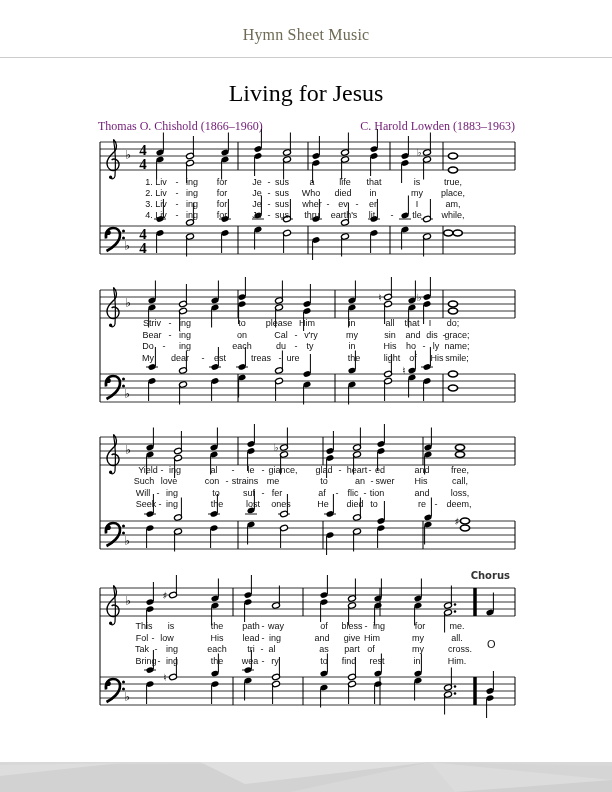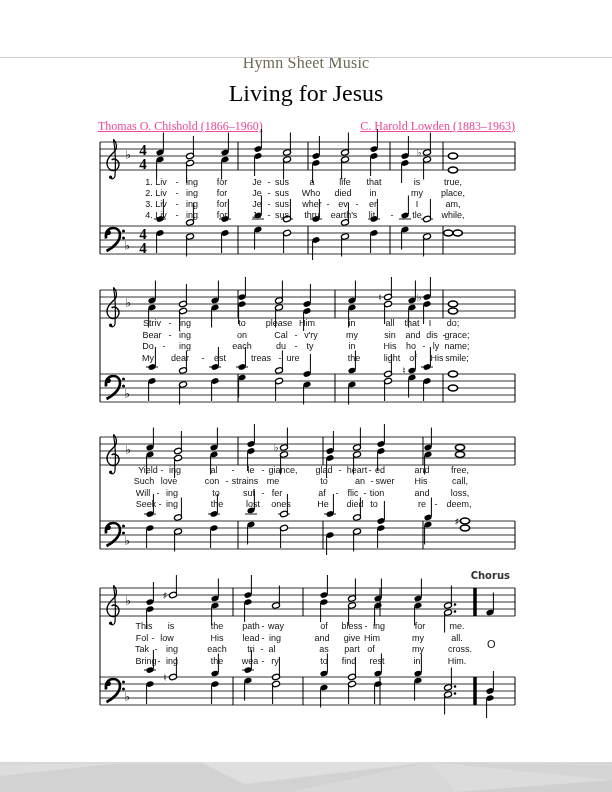--- a/index.html
+++ b/index.html
@@ -1,23 +1,23 @@
 <!DOCTYPE html>
 <html><head>
 <meta charset="utf-8">
 <style>
   html,body{margin:0;padding:0;background:#ffffff;}
   #page{position:relative;width:612px;height:792px;background:#ffffff;overflow:hidden;
         font-family:"Liberation Serif",serif;}
   .hdr{position:absolute;top:26px;left:0;width:612px;text-align:center;
-       font-size:16px;letter-spacing:.2px;margin-top:28px;}
+       font-size:16px;letter-spacing:.2px;}
   .rule{position:absolute;top:57px;left:0;width:612px;height:1px;background:#cccccc;}
   .title{position:absolute;top:80px;left:0;width:612px;text-align:center;
          font-size:24px;color:#000;}
-  .auth{position:absolute;top:119px;font-size:12px;color:#ec4899;text-decoration:underline;}
+  .auth{position:absolute;top:119px;font-size:12px;color:#701a75;}
   .auth.l{left:98px;}
   .auth.r{right:97px;}
   .chorus{position:absolute;top:570px;right:102px;font-size:10px;color:#333;
           font-family:"DejaVu Sans","Liberation Sans",sans-serif;font-weight:bold;}
   .pickupO{position:absolute;top:638px;left:487px;font-size:11px;color:#111;
            font-family:"Liberation Sans",sans-serif;}
   #music{position:absolute;top:0;left:0;}
   #footerband{position:absolute;bottom:0;left:0;}
 </style>
 </head>

